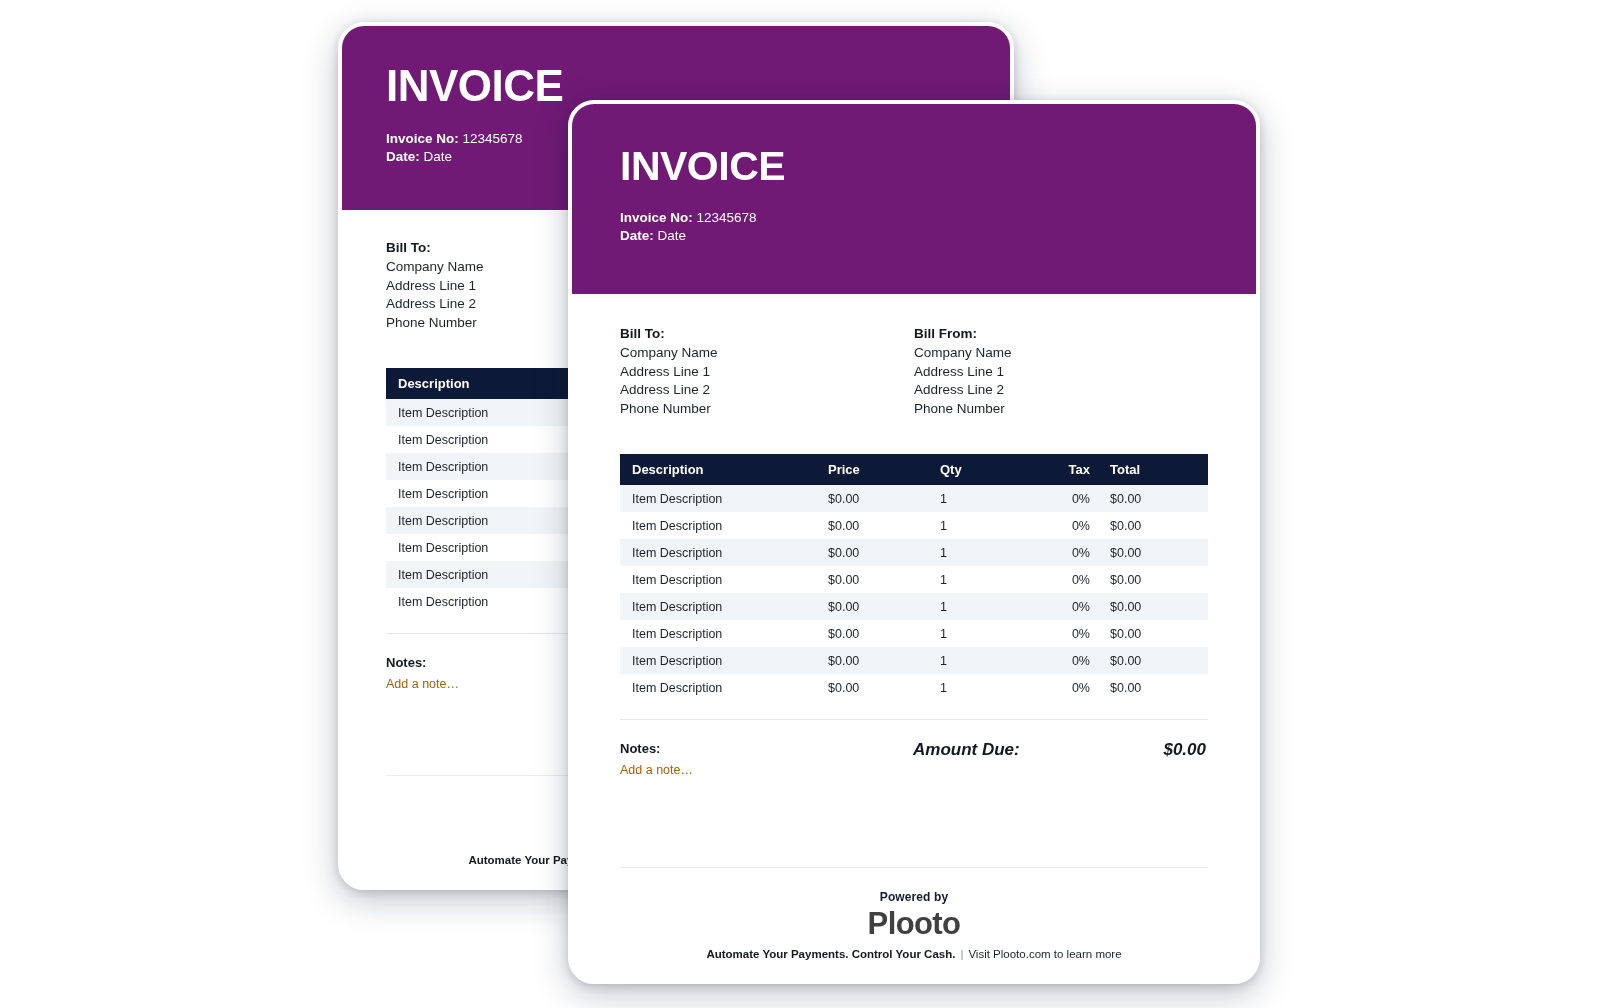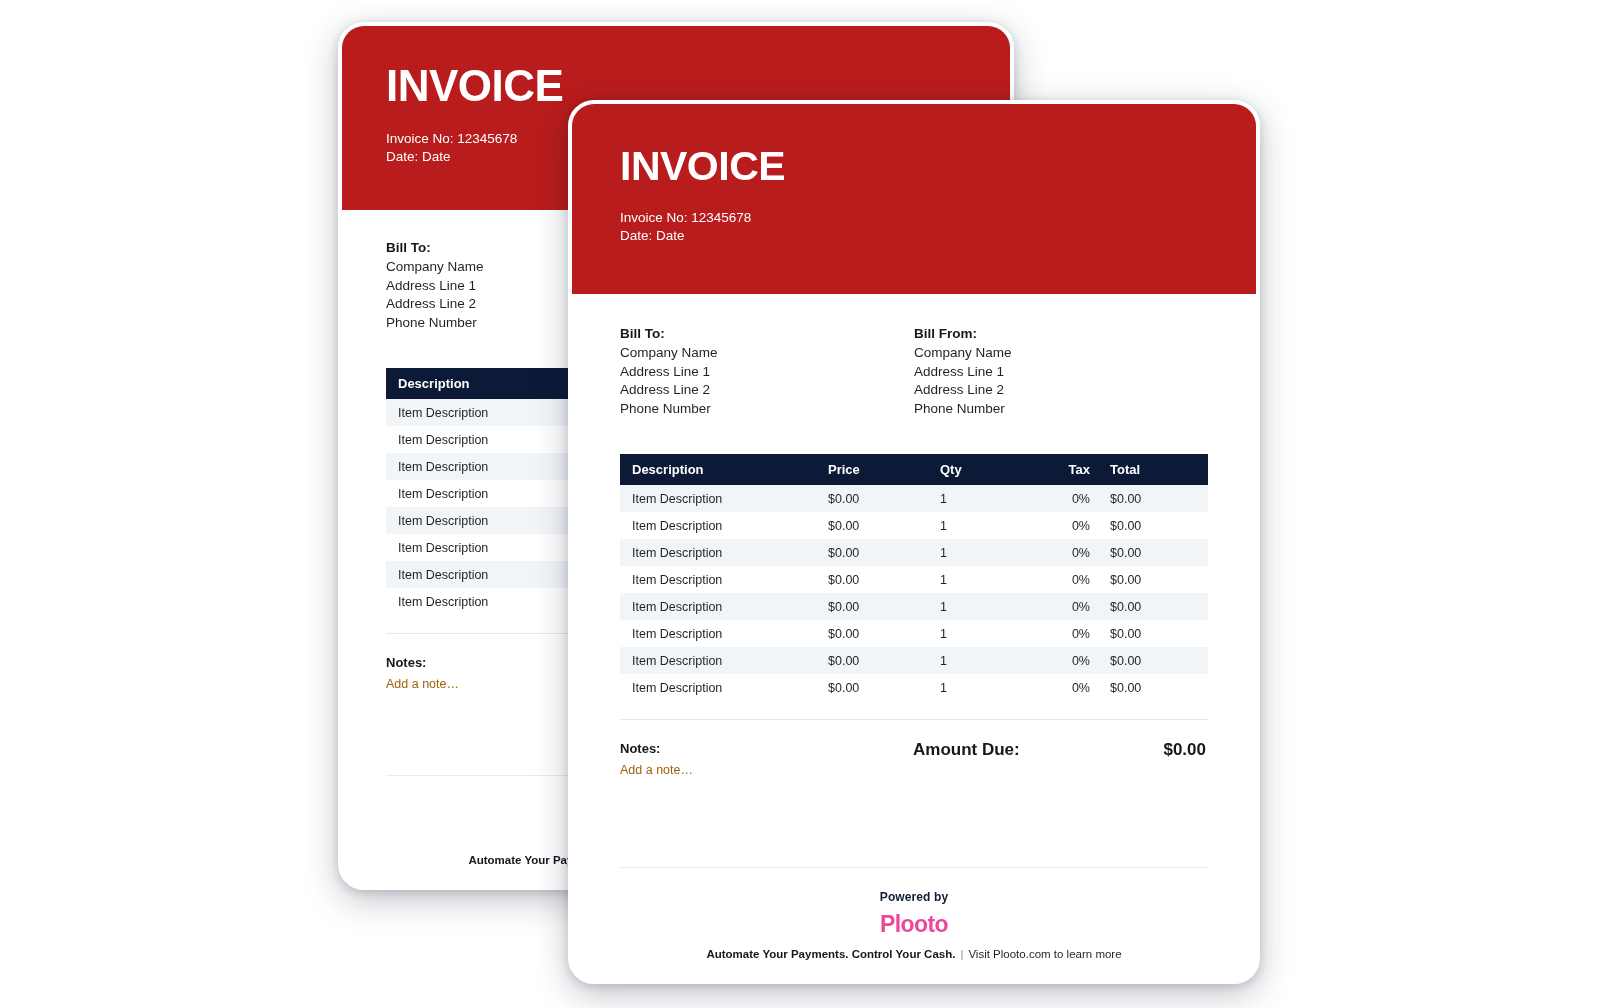--- a/index.html
+++ b/index.html
@@ -48,21 +48,21 @@
   #card-front {
     left: 568px;
     top: 100px;
     width: 692px;
     height: 884px;
     z-index: 2;
   }
 
   
   .card-header {
-    background: #b91c1c;
+    background: #701a75;
     box-sizing: border-box;
   }
   #card-back .card-header {
     padding: 38px 44px 34px 44px;
     height: 184px;
   }
   #card-front .card-header {
     padding: 42px 48px 38px 48px;
     height: 190px;
   }
@@ -76,21 +76,21 @@
   }
   #card-back .invoice-title { font-size: 44px; }
   #card-front .invoice-title { font-size: 41px; }
 
   .meta-line {
     color: #ffffff;
     font-size: 13.5px;
     line-height: 18px;
     margin: 0;
   }
-  .meta-line .meta-label { font-weight: 400; }
+  .meta-line .meta-label { font-weight: 700; }
   .meta-line .meta-value { font-weight: 400; }
 
   
   .card-body {
     box-sizing: border-box;
     background: #ffffff;
     position: relative;
   }
   #card-back .card-body  { padding: 28px 44px 0 44px; }
   #card-front .card-body { padding: 30px 48px 0 48px; }
@@ -177,20 +177,21 @@
     color: #a16207;
     margin: 0;
     line-height: 17px;
   }
   .due-block {
     width: 50%;
     display: flex;
     justify-content: space-between;
     align-items: center;
     padding-right: 2px;
+    font-style: italic;
   }
   .due-label {
     font-size: 17px;
     font-weight: 700;
     color: #14181f;
   }
   .due-value {
     font-size: 17px;
     font-weight: 700;
     color: #14181f;
@@ -211,23 +212,23 @@
   }
   .powered-by {
     font-size: 12px;
     font-weight: 700;
     color: #111c36;
     letter-spacing: .1px;
     margin: 0 0 2px 0;
     line-height: 15px;
   }
   .brand-word {
-    font-size: 23px;
-    font-weight: 700;
-    color: #ec4899;
+    font-size: 31px;
+    font-weight: 700;
+    color: #404040;
     letter-spacing: -0.6px;
     line-height: 34px;
     margin: 0 0 6px 0;
   }
   .tagline {
     font-size: 11.5px;
     line-height: 15px;
     color: #1d222b;
     margin: 0;
     white-space: nowrap;

